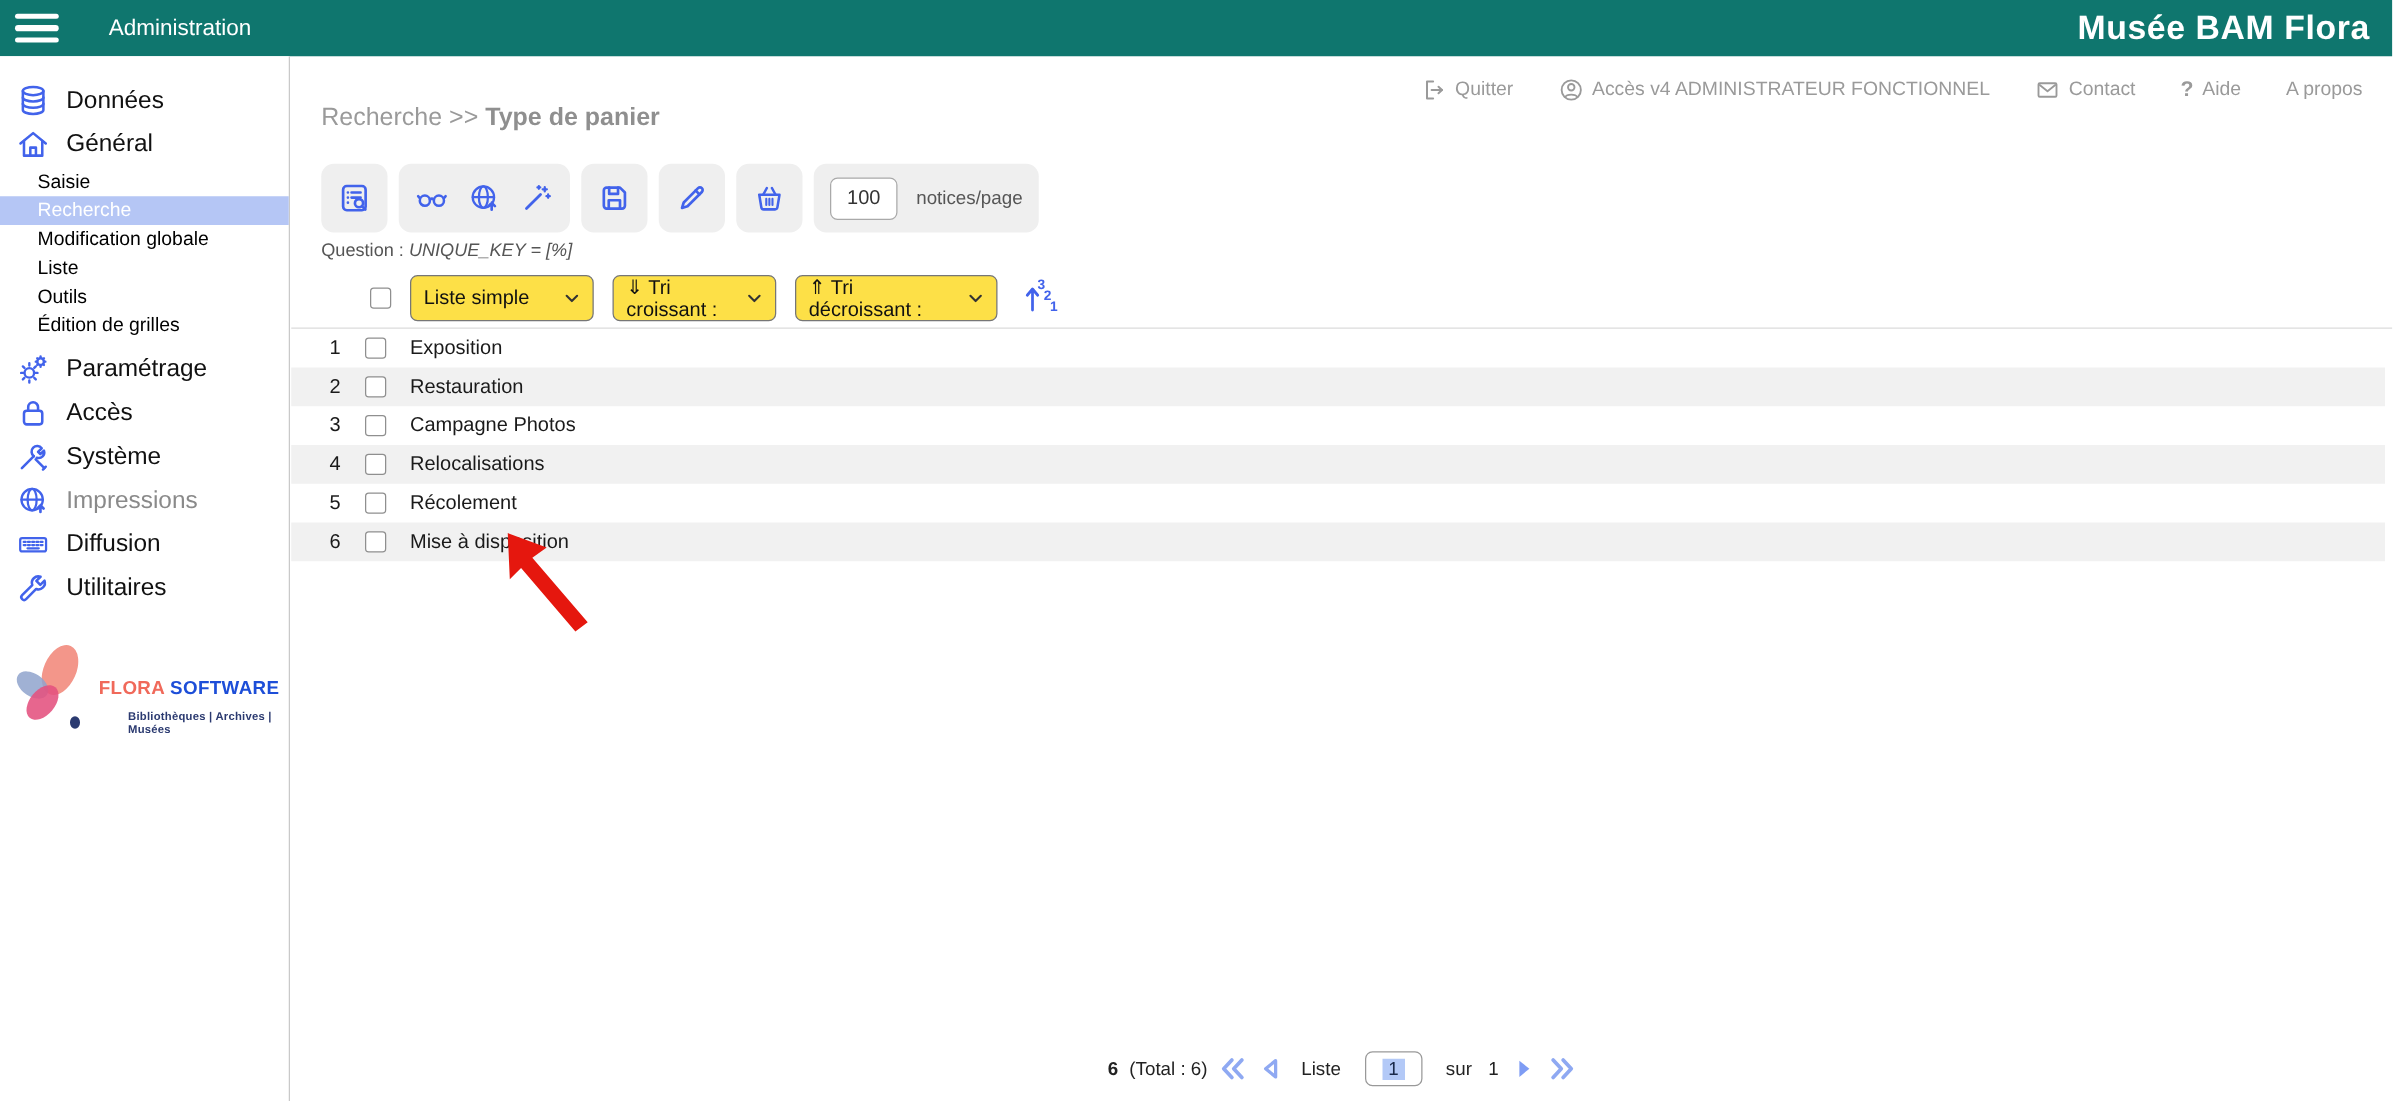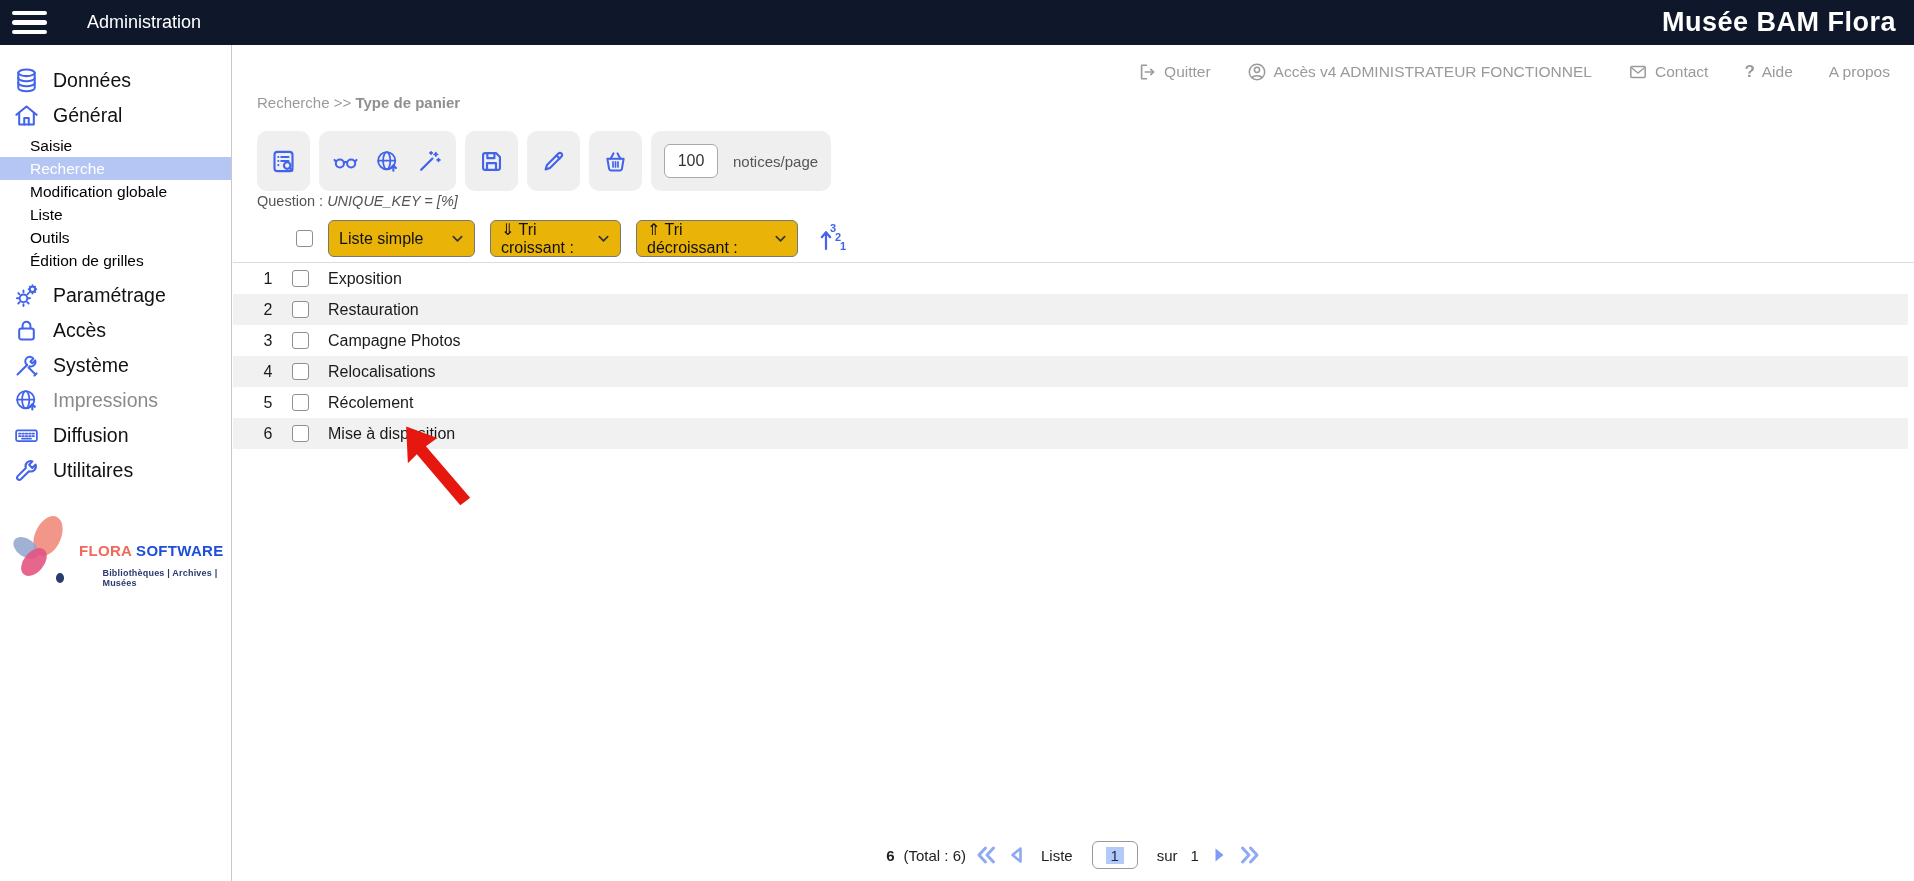--- a/index.html
+++ b/index.html
@@ -1,20 +1,20 @@
 <!DOCTYPE html>
 <html><head>
 <meta charset="utf-8">
 <style>
   html,body{margin:0;padding:0;background:#fff;}
   .viewport{position:relative;width:1914px;height:881px;overflow:hidden;background:#fff;
     font-family:"Liberation Sans","DejaVu Sans",sans-serif;color:#1a1a1a;}
 
   
-  .topbar{position:absolute;top:0;left:0;right:0;height:45px;background:#0f172a;display:flex;align-items:center;}
+  .topbar{position:absolute;top:0;left:0;right:0;height:45px;background:#0f766e;display:flex;align-items:center;}
   .hamburger{width:35px;margin-left:12px;cursor:pointer;}
   .hamburger .bar{height:4.5px;background:#fff;border-radius:2.5px;margin:5px 0;}
   .topbar-title{color:#fff;font-size:18px;margin-left:40px;}
   .brand{margin-left:auto;margin-right:18px;color:#fff;font-size:27px;font-weight:bold;letter-spacing:.5px;}
 
   
   .sidebar{position:absolute;top:45px;left:0;width:232px;bottom:0;background:#fff;
     border-right:1px solid #c9c9c9;box-sizing:border-box;padding-top:18px;}
   .side-item{display:flex;align-items:center;gap:13px;padding:4px 0 4px 13px;font-size:19.5px;cursor:pointer;}
   .side-item svg{width:27px;height:27px;flex:none;}
@@ -32,36 +32,36 @@
   .logo-tagline{font-size:9px;font-weight:bold;color:#2b3a70;letter-spacing:.2px;padding-left:31px;}
 
   
   .header-links{position:absolute;top:62px;right:24px;display:flex;align-items:center;gap:36px;
     color:#9a9a9a;font-size:15.5px;}
   .hlink{display:flex;align-items:center;gap:7px;cursor:pointer;white-space:nowrap;}
   .hlink svg{width:20px;height:20px;}
   .qmark{font-size:17px;font-weight:bold;color:#9a9a9a;}
 
   
-  .breadcrumb{position:absolute;left:257px;top:94px;font-size:15px;color:#9a9a9a;}
+  .breadcrumb{position:absolute;left:257px;top:83px;font-size:20px;color:#9a9a9a;}
   .breadcrumb .crumb-current{font-weight:bold;color:#8f8f8f;}
   .toolbar{position:absolute;left:257px;top:131px;display:flex;gap:9px;align-items:stretch;}
-  .pill{background:#efefef;border-radius:10px;display:flex;align-items:center;gap:15px;padding:16px 13px;height:28px;cursor:pointer;}
+  .pill{background:#efefef;border-radius:10px;display:flex;align-items:center;gap:15px;padding:0 13px;height:55px;cursor:pointer;}
   .pill.static{cursor:default;}
   .pill svg{width:27px;height:27px;}
   .notices-input{width:48px;height:30px;border:1px solid #a9a9a9;border-radius:6px;background:#fff;
     font-size:16px;text-align:center;color:#333;font-family:inherit;}
   .notices-label{font-size:15px;color:#555;}
   .question{position:absolute;left:257px;top:193px;font-size:14.5px;color:#555;}
   .question .expr{font-style:italic;}
 
   
   .sort-row{position:absolute;left:296px;top:220px;display:flex;align-items:center;gap:15px;}
   .checkbox{width:17px;height:17px;border:1.5px solid #8f8f8f;border-radius:3px;background:#fff;box-sizing:border-box;cursor:pointer;flex:none;}
-  .selectbox{height:37px;border:1px solid #767676;border-radius:6px;background:#eab308;display:flex;
+  .selectbox{height:37px;border:1px solid #767676;border-radius:6px;background:#fde047;display:flex;
     align-items:center;justify-content:space-between;padding:0 10px;font-size:16px;color:#111;gap:10px;cursor:pointer;box-sizing:border-box;}
   .selectbox .chev svg{width:13px;height:13px;display:block;}
   .sel-mode{width:147px;}
   .sel-asc{width:131px;}
   .sel-desc{width:162px;}
   .sort-icon{margin-left:6px;cursor:pointer;}
 
   
   .divider{position:absolute;left:233px;right:0;top:262px;height:1px;background:#dcdcdc;}
   .rows{position:absolute;left:233px;right:6px;top:263px;}

